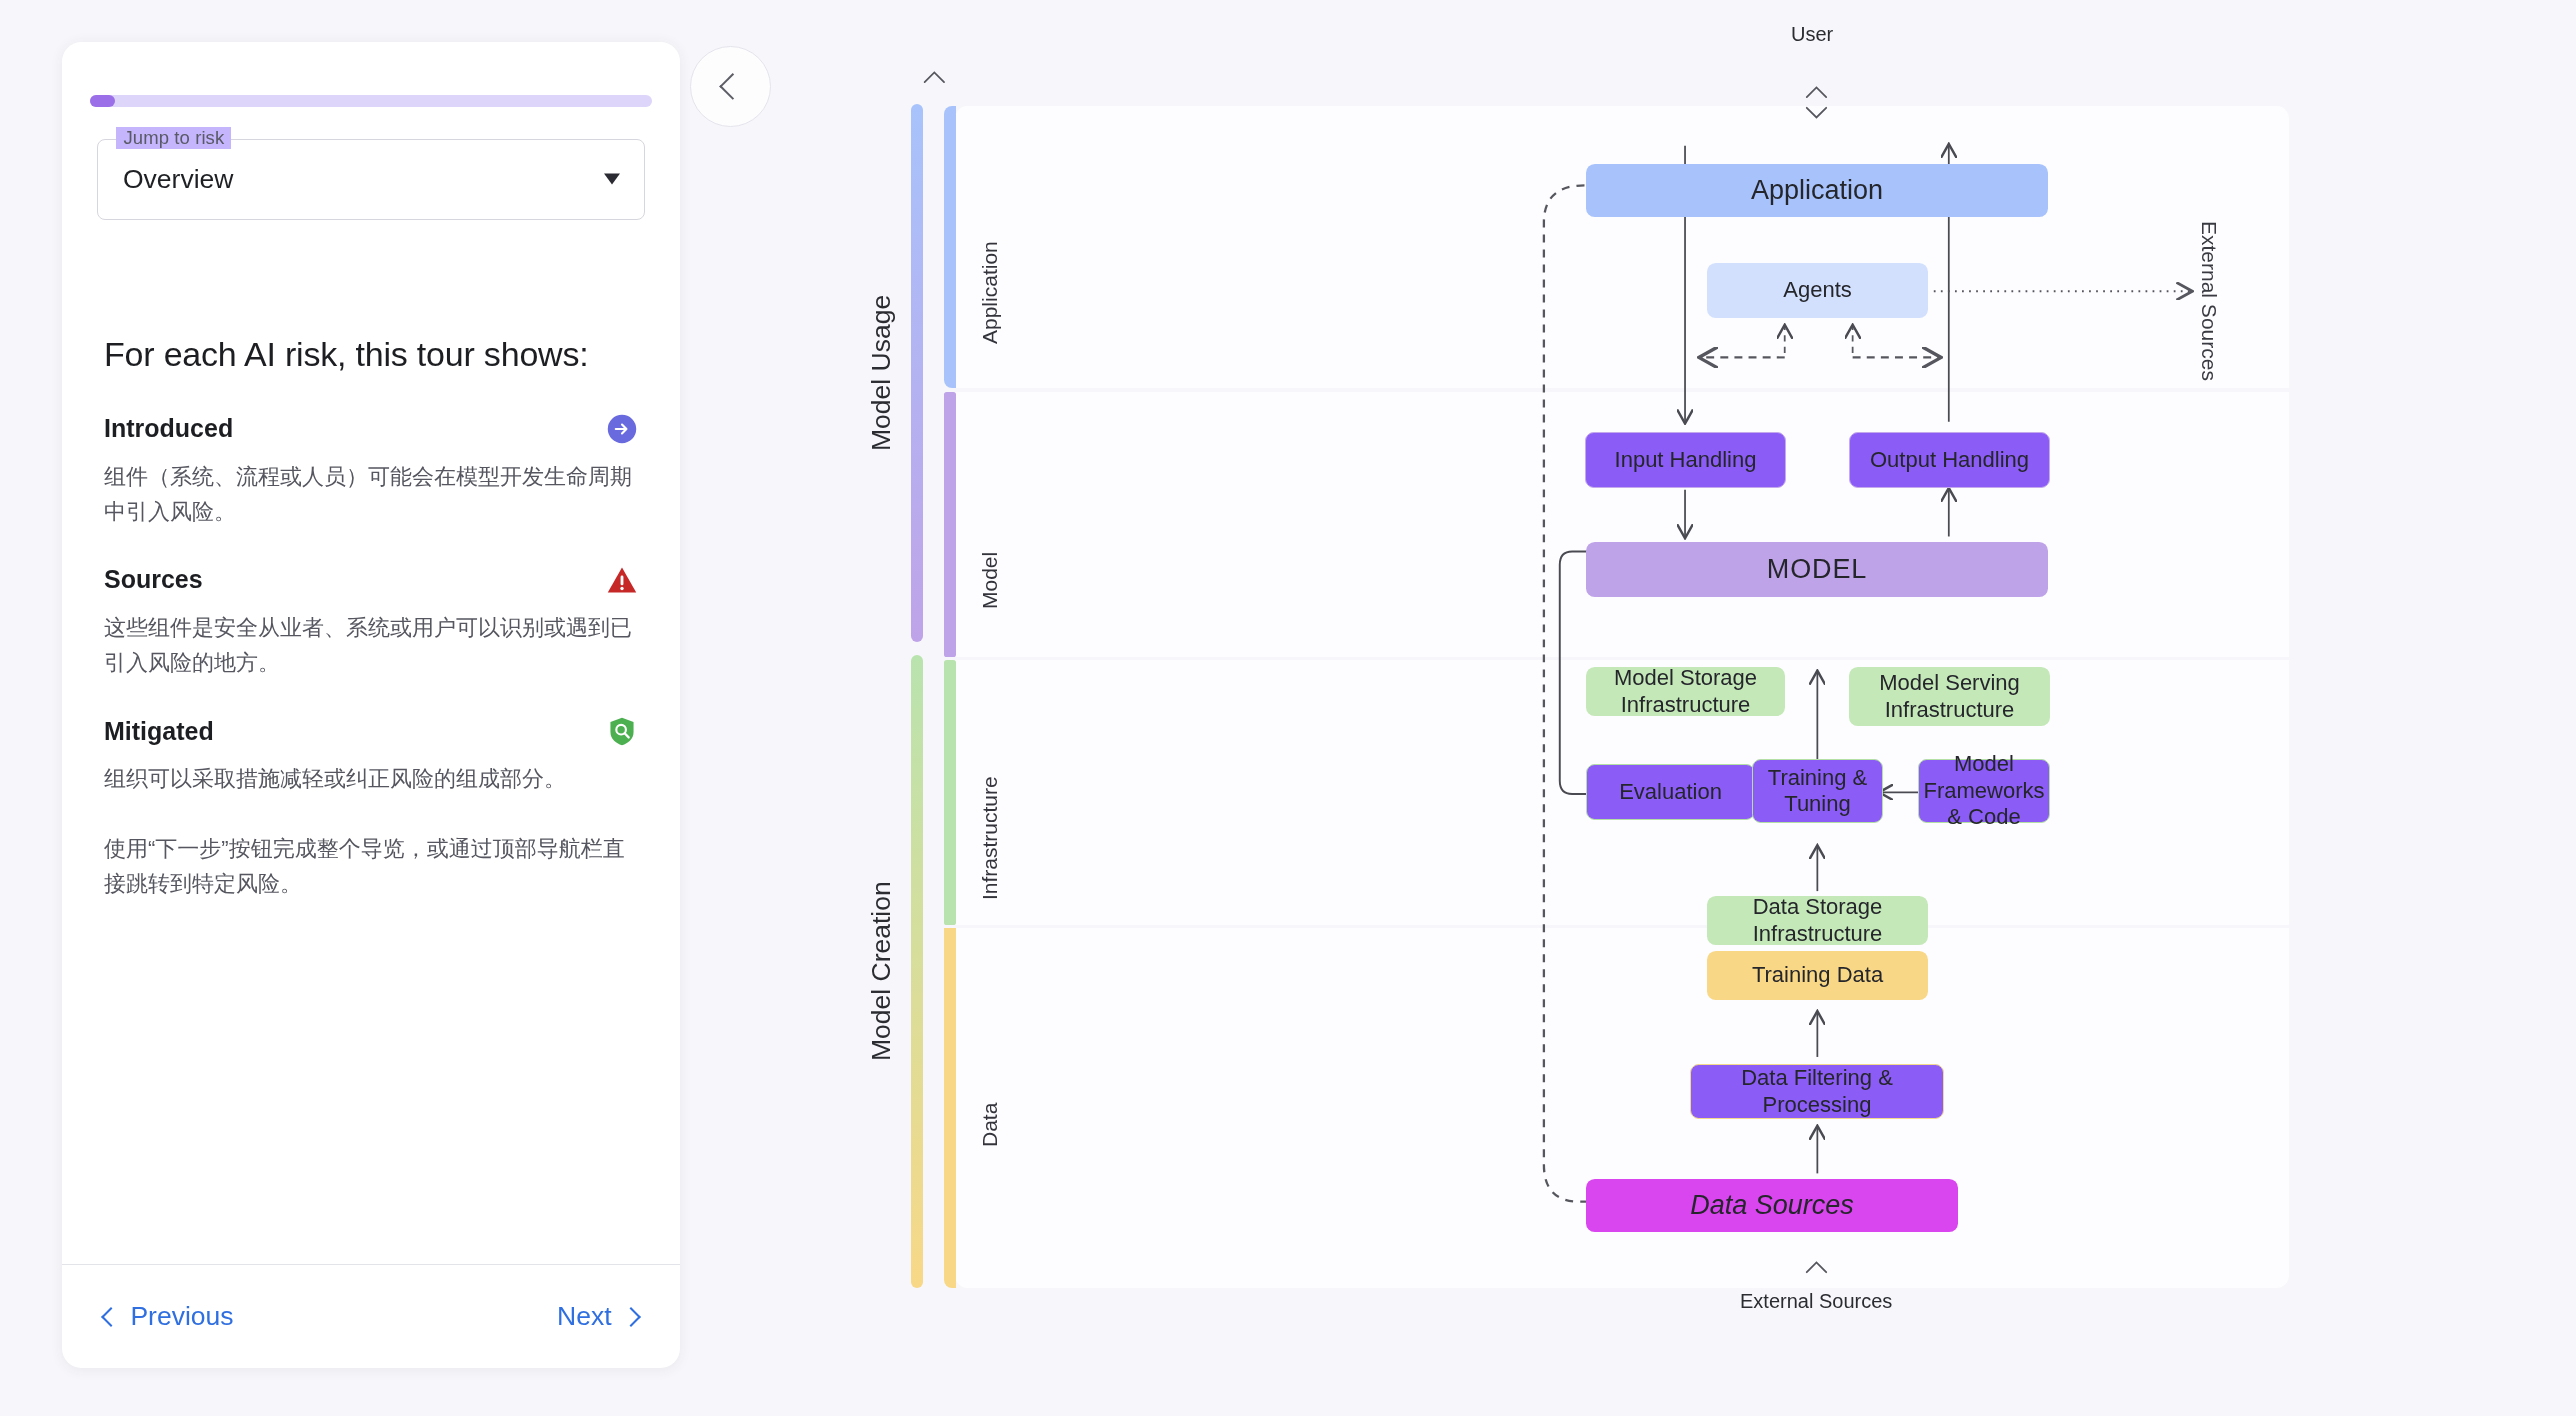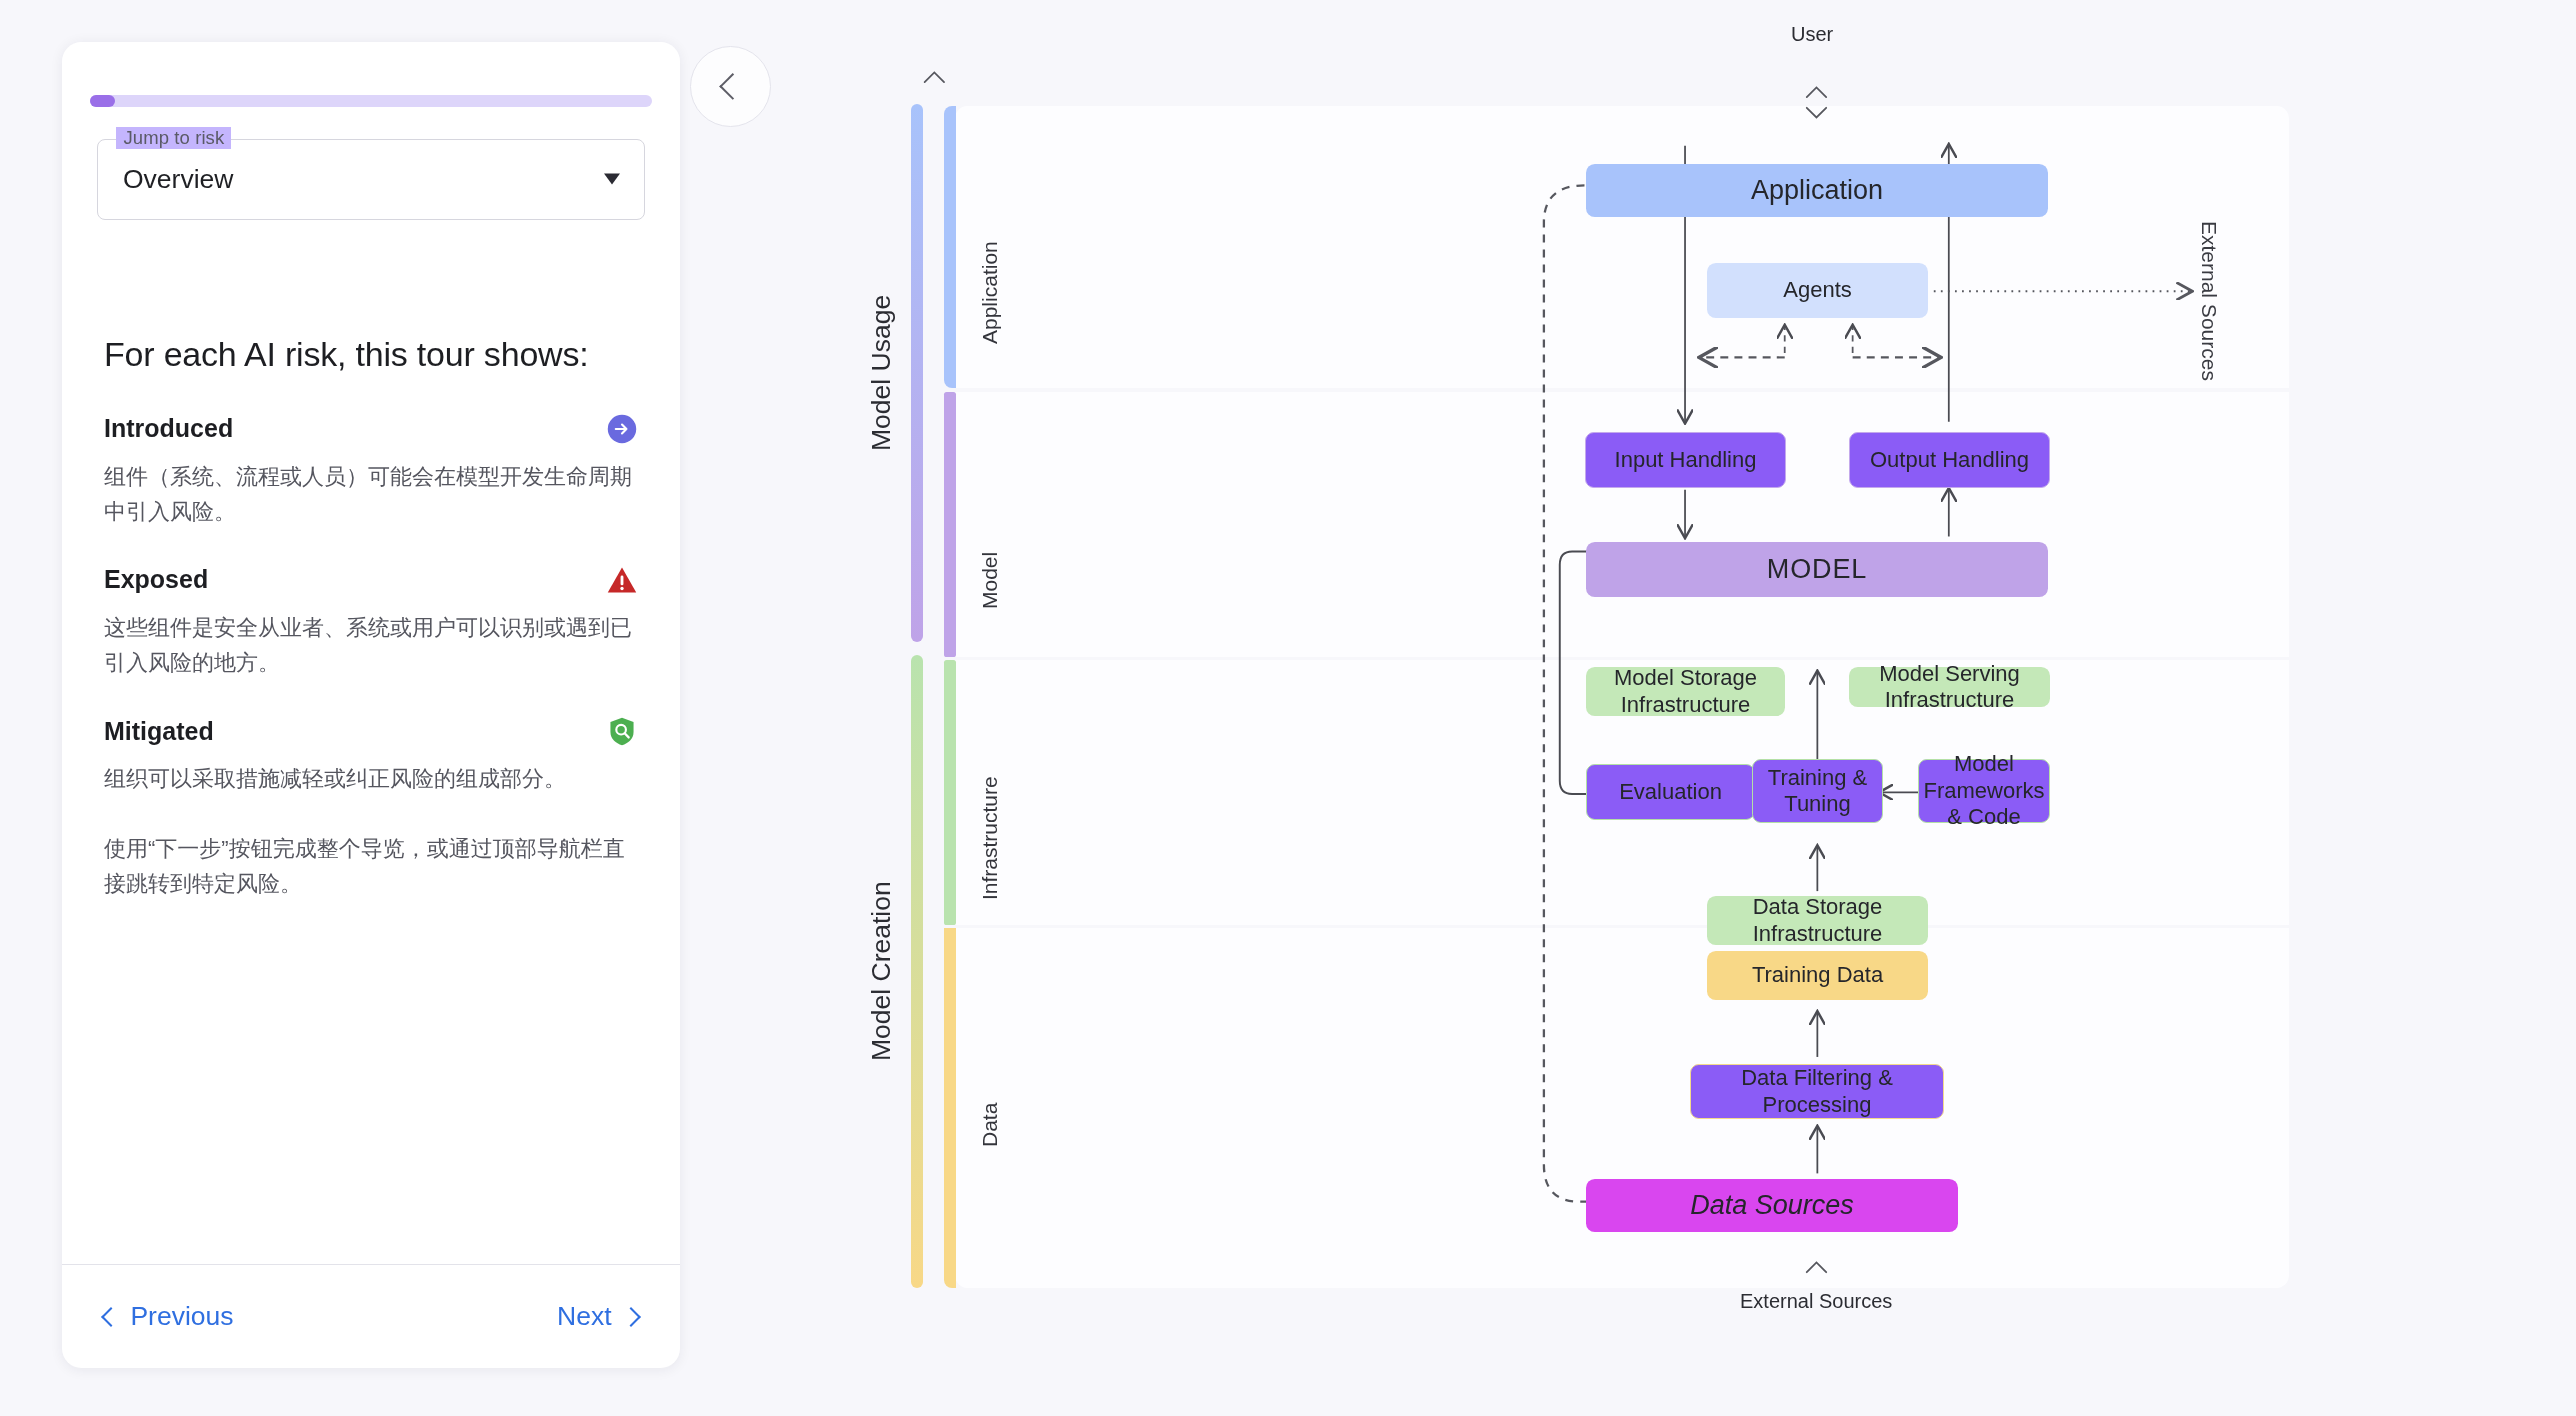--- a/index.html
+++ b/index.html
@@ -185,21 +185,21 @@
           <svg class="badge" viewBox="0 0 36 36">
             <circle cx="18" cy="18" r="16" fill="#6a6adf"></circle>
             <path d="M11 18h12M18 13l5 5-5 5" stroke="#fff" stroke-width="2.4" fill="none" stroke-linecap="round" stroke-linejoin="round"></path>
           </svg>
         </div>
         <div class="tour-desc">组件（系统、流程或人员）可能会在模型开发生命周期中引入风险。</div>
       </div>
 
       <div class="tour-item">
         <div class="tour-item-head">
-          <span class="tour-item-label">Exposed</span>
+          <span class="tour-item-label">Sources</span>
           <svg class="badge" viewBox="0 0 36 36">
             <path d="M18 4 L34 32 H2 Z" fill="#c62828"></path>
             <rect x="16.4" y="13" width="3.2" height="11" rx="1.6" fill="#fff"></rect>
             <circle cx="18" cy="27.6" r="1.9" fill="#fff"></circle>
           </svg>
         </div>
         <div class="tour-desc">这些组件是安全从业者、系统或用户可以识别或遇到已引入风险的地方。</div>
       </div>
 
       <div class="tour-item">
@@ -320,21 +320,21 @@
 
     <div class="node outline" style="left:738px; top:432px; width:201px; height:56px; border-color:#c4a9ec;">Input Handling</div>
 
     <div class="node outline" style="left:1002px; top:432px; width:201px; height:56px; border-color:#c4a9ec;">Output Handling</div>
 
     <div class="node big" style="left:739px; top:542px; width:462px; height:55px; background:#bfa3e8;
          letter-spacing:0.9px;">MODEL</div>
 
     <div class="node" style="left:739px; top:667px; width:199px; height:49px; background:#c4e8b8;">Model Storage Infrastructure</div>
 
-    <div class="node" style="left:1002px; top:667px; width:201px; height:40px; background:#c4e8b8;">Model Serving Infrastructure</div>
+    <div class="node" style="left:1002px; top:667px; width:201px; height:59px; background:#c4e8b8;">Model Serving Infrastructure</div>
 
     <div class="node outline" style="left:739px; top:764px; width:169px; height:56px; border-color:#b4e0a6;">Evaluation</div>
 
     <div class="node outline" style="left:905px; top:759px; width:131px; height:64px; border-color:#b4e0a6;">Training &amp; Tuning</div>
 
     <div class="node outline" style="left:1071px; top:759px; width:132px; height:64px; border-color:#b4e0a6;">Model Frameworks &amp; Code</div>
 
     <div class="node" style="left:860px; top:896px; width:221px; height:49px; background:#c4e8b8;">Data Storage Infrastructure</div>
 
     <div class="node" style="left:860px; top:951px; width:221px; height:49px; background:#f8d887;">Training Data</div>

